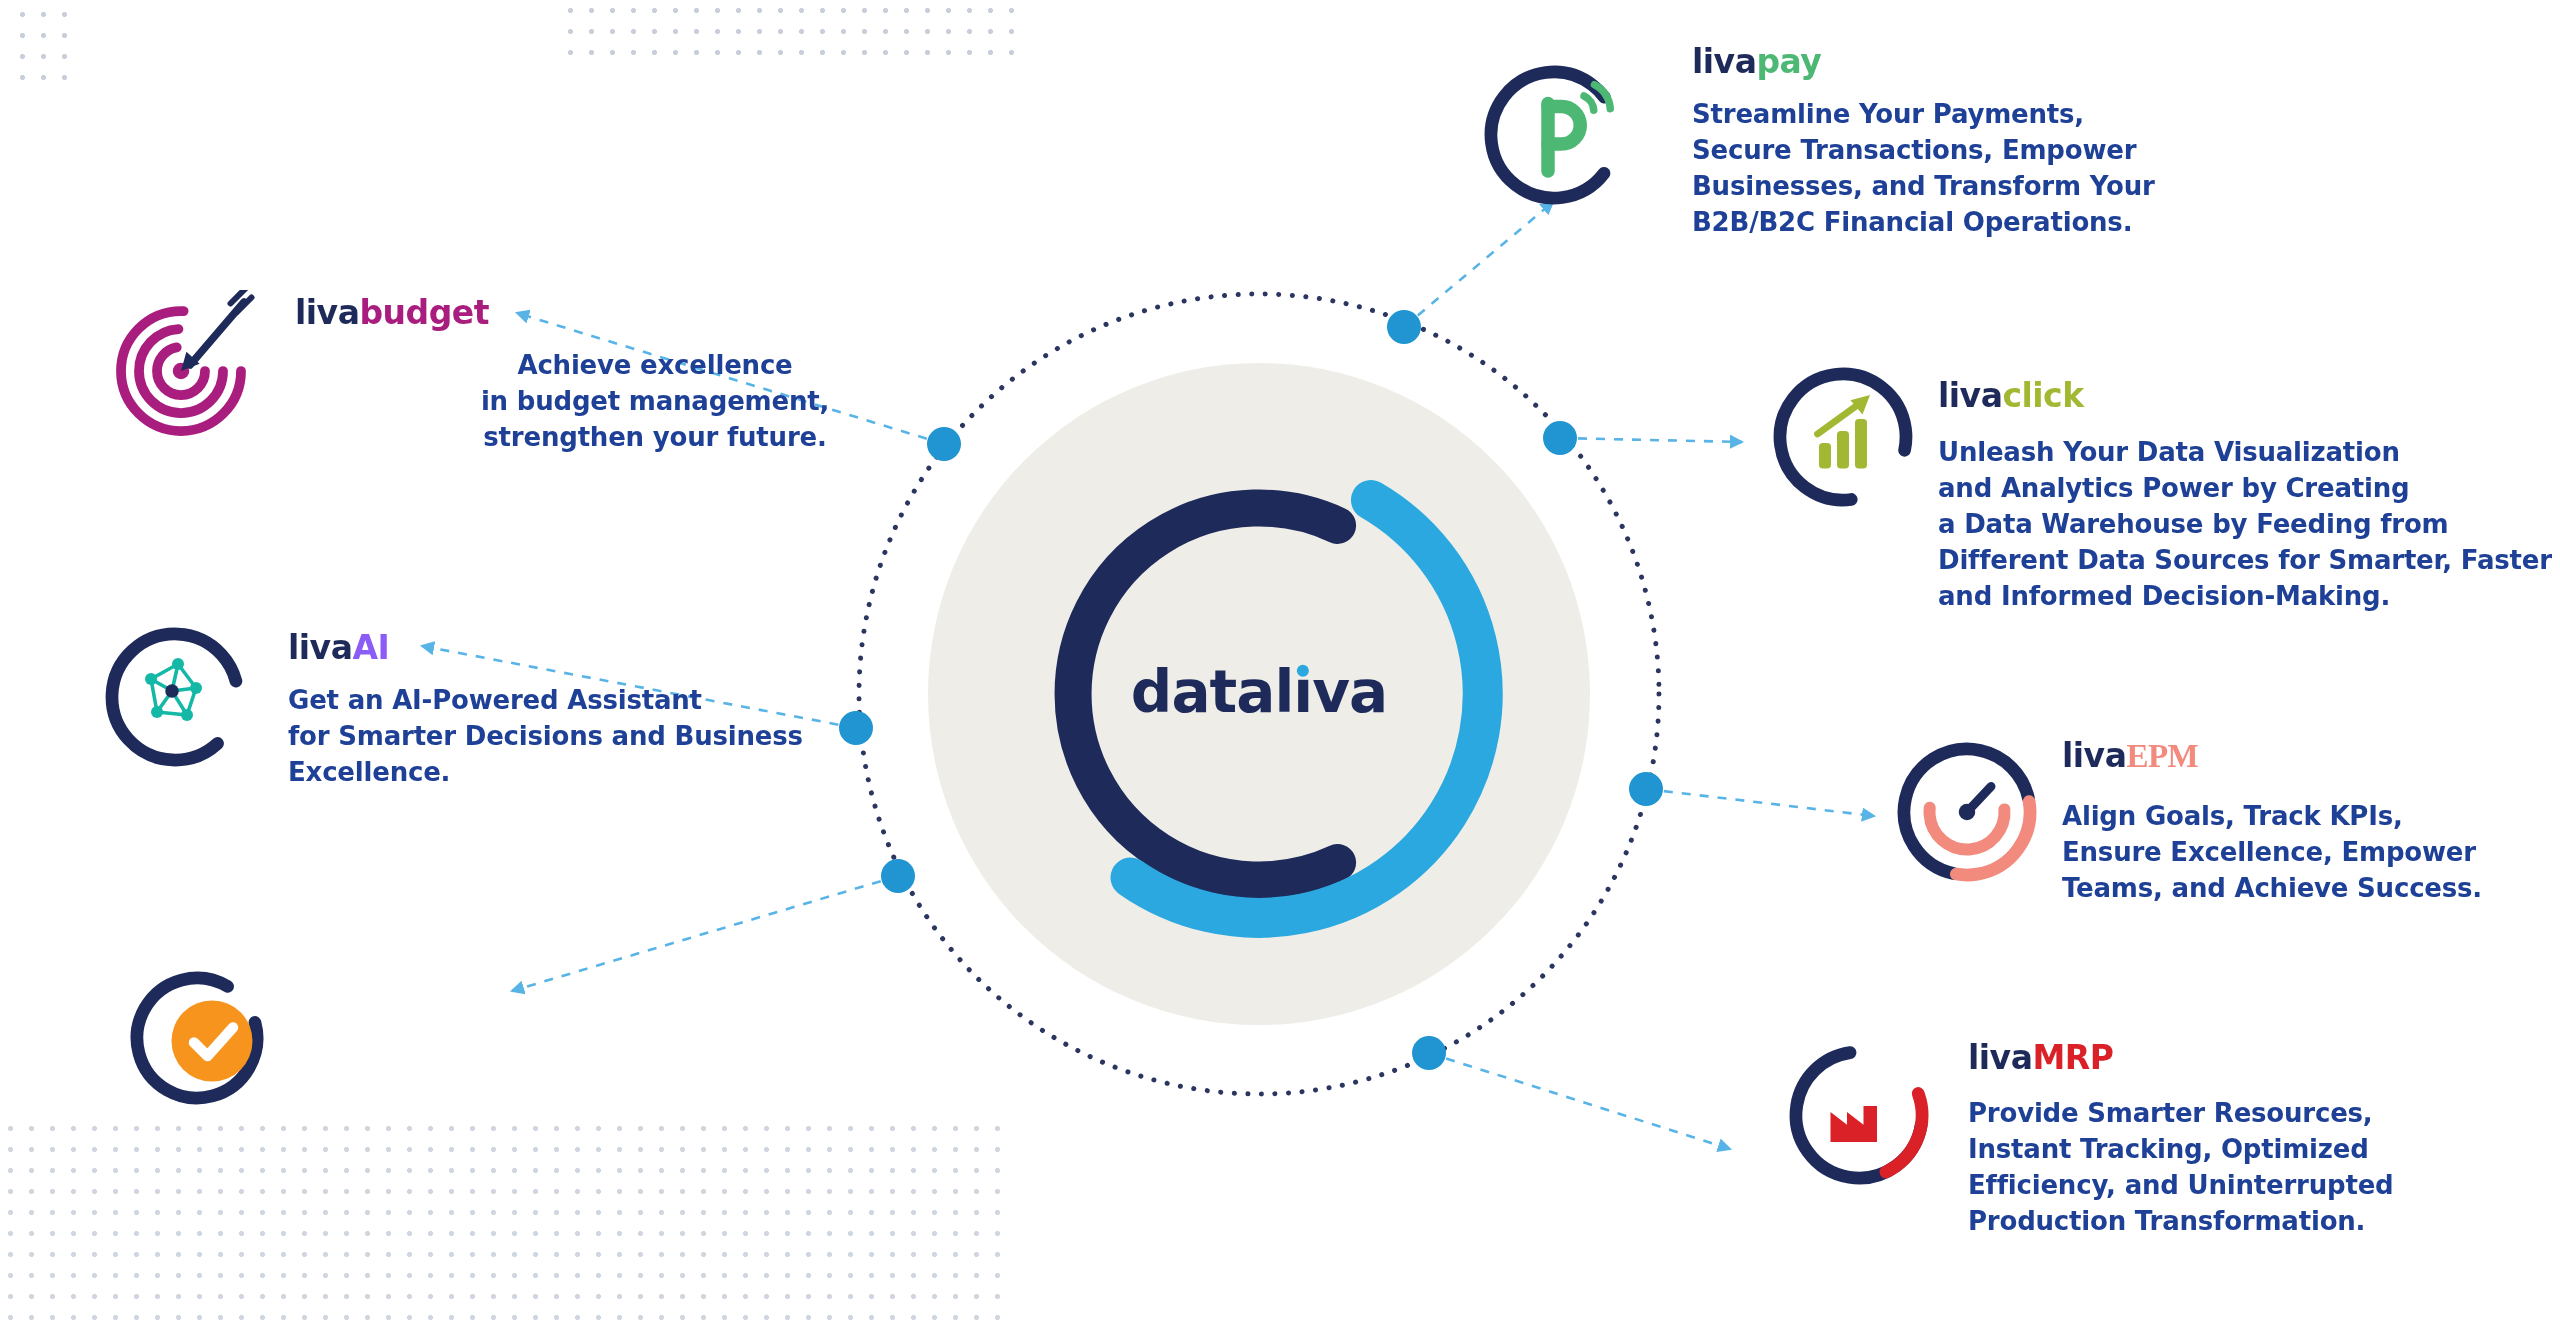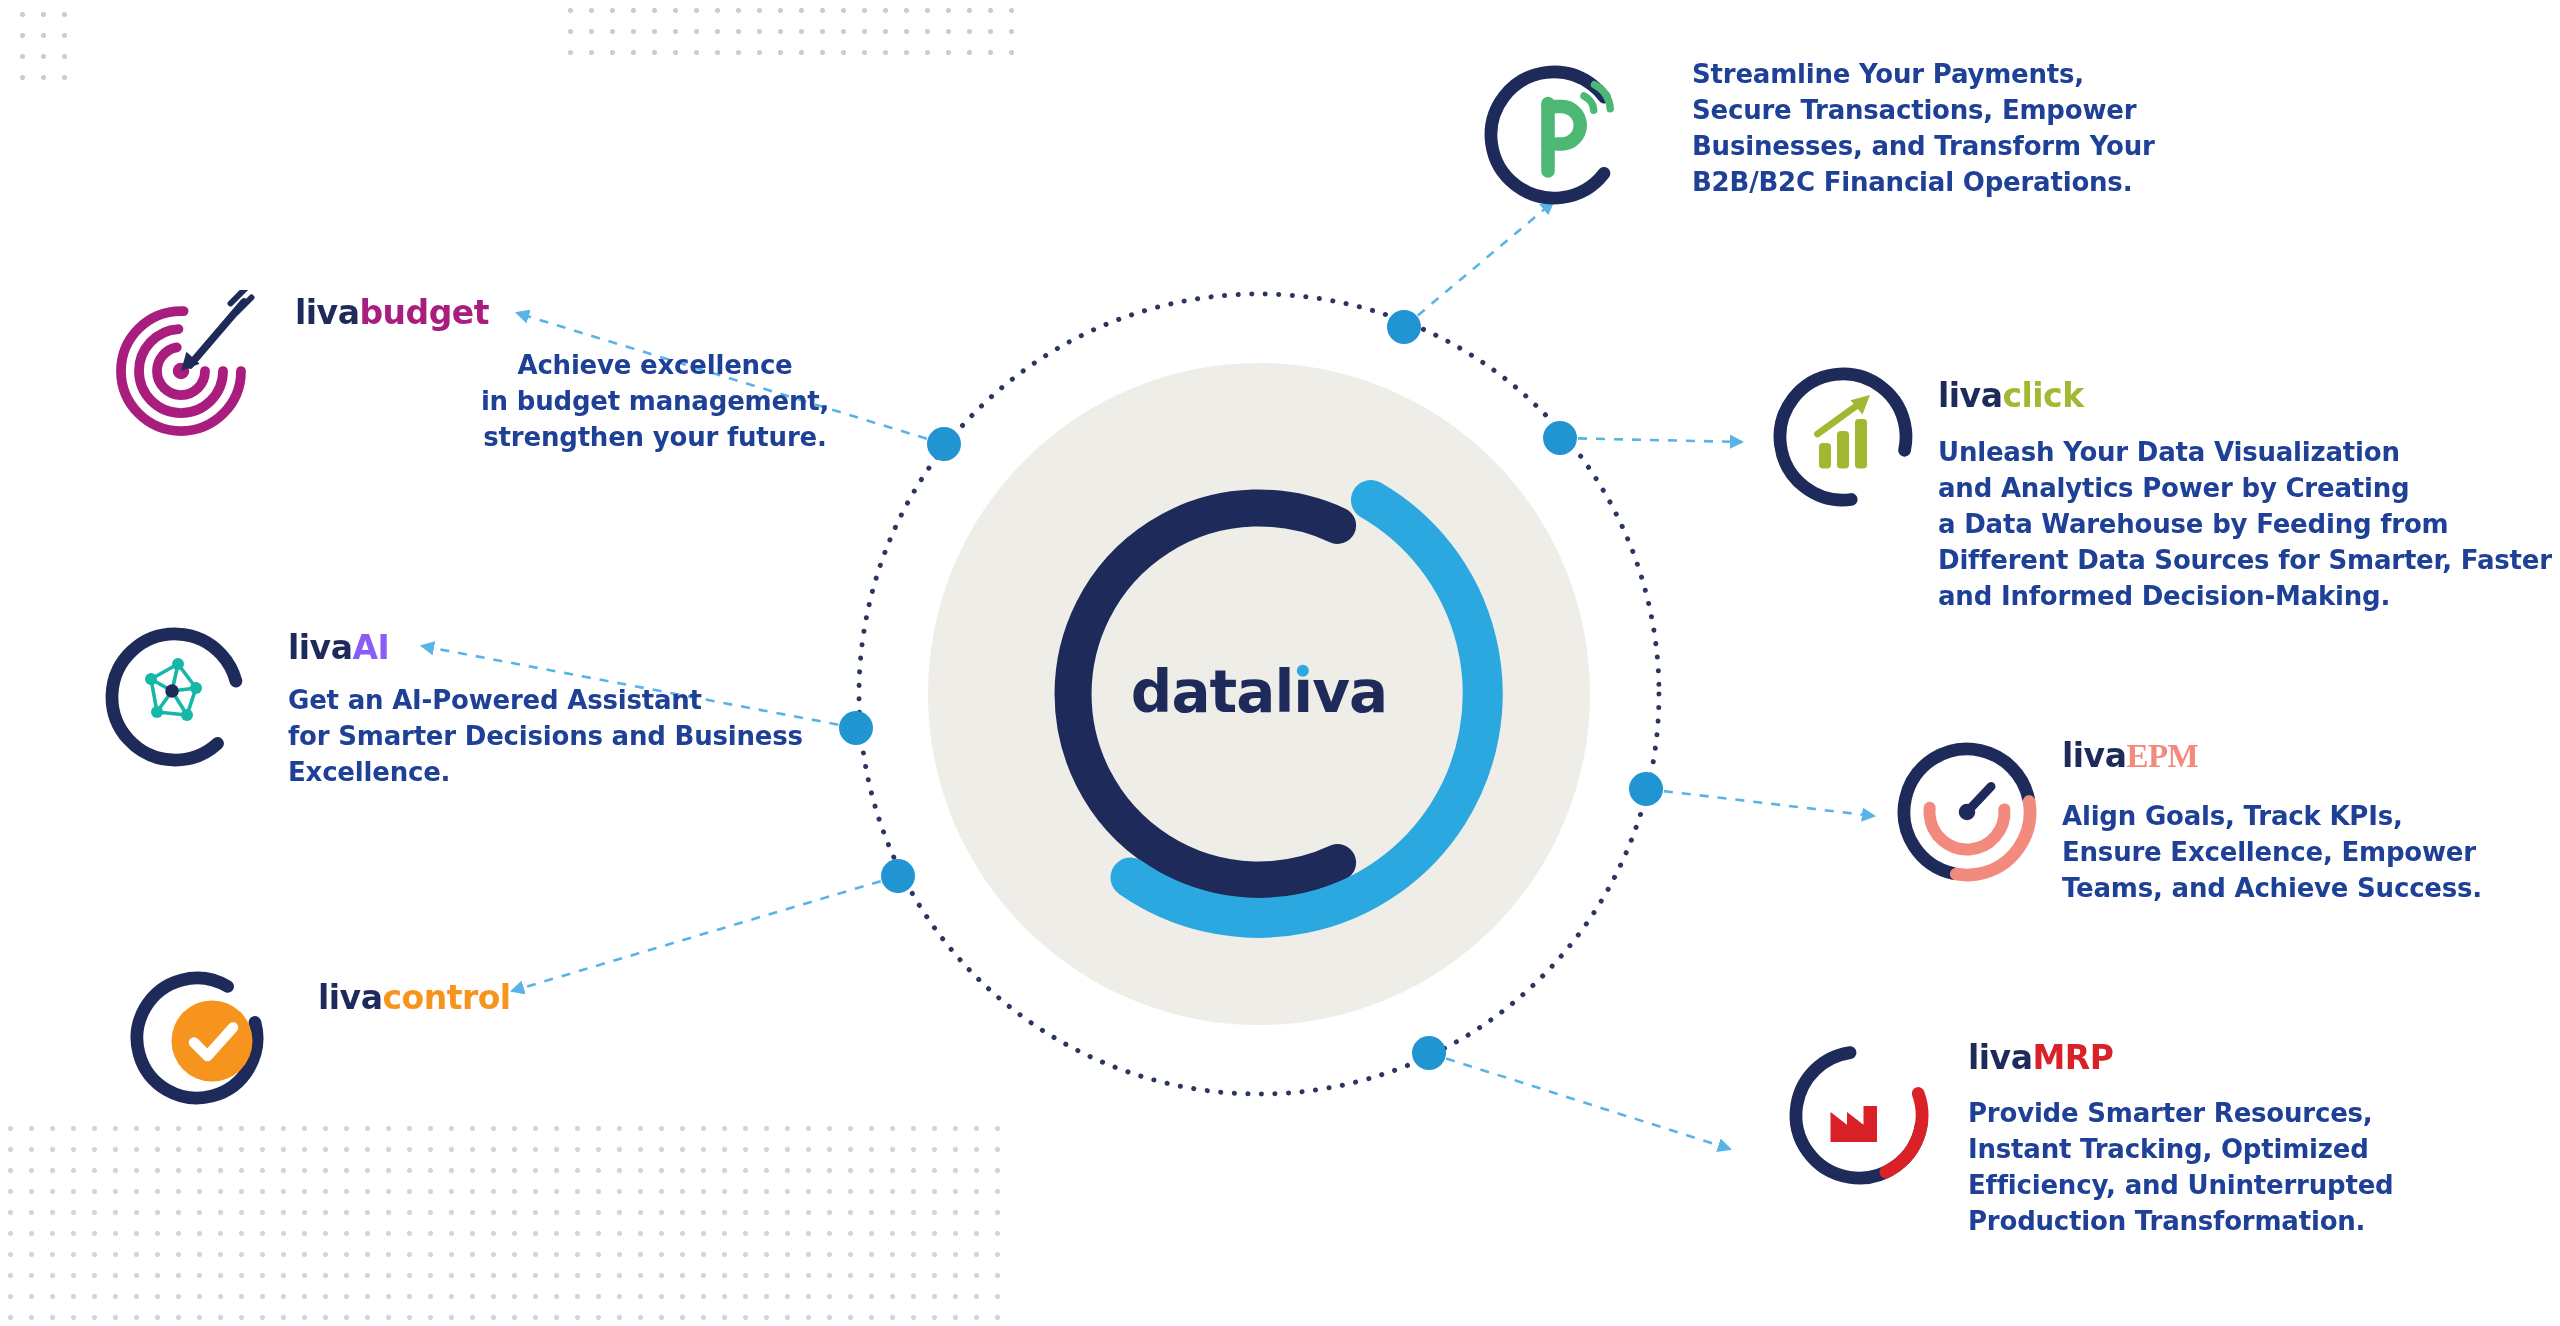--- a/index.html
+++ b/index.html
@@ -112,20 +112,21 @@
       <path d="M44 29 L44 74"></path>
       <path d="M44 31 L53 31 A12.5 12.5 0 0 1 53 56 L44 56"></path>
     </g>
     <g stroke="#4db874" stroke-width="5" fill="none" stroke-linecap="round">
       <path d="M68 24 a11 11 0 0 1 6.5 9.5"></path>
       <path d="M75 16.5 a19 19 0 0 1 10.5 16"></path>
     </g>
   </svg>
 </div>
 <div class="content" id="pay-content">
+  <h3 class="title"><span>liva</span><span style="color: rgb(77, 184, 116);">pay</span></h3>
   <p class="desc">Streamline Your Payments,
 Secure Transactions, Empower
 Businesses, and Transform Your
 B2B/B2C Financial Operations.</p>
 </div>
 
 <div class="icon" id="click-icon">
   <svg width="150" height="150" viewBox="0 0 100 100">
     <circle cx="50" cy="50" r="42" fill="none" stroke="#1e2b5a" stroke-width="8.5" stroke-linecap="round" stroke-dasharray="212 52" transform="rotate(82.5 50 50)"></circle>
     <g fill="#a2b832">
@@ -222,14 +223,13 @@
 </div>
 
 <div class="icon" id="control-icon">
   <svg width="150" height="150" viewBox="0 0 100 100">
     <circle cx="46" cy="50" r="40" fill="none" stroke="#1e2b5a" stroke-width="8.5" stroke-linecap="round" stroke-dasharray="220 44" transform="rotate(-15 46 50)"></circle>
     <circle cx="56" cy="52" r="27" fill="#f7941e"></circle>
     <path d="M44 53 L53 62 L70 43" stroke="#ffffff" stroke-width="7" stroke-linecap="round" stroke-linejoin="round" fill="none"></path>
   </svg>
 </div>
 <div class="content" id="control-content">
-  <h3 class="title"><span>liva</span><span style="color: rgb(247, 148, 30);">control</span></h3>
 </div>
 
 </body></html>

